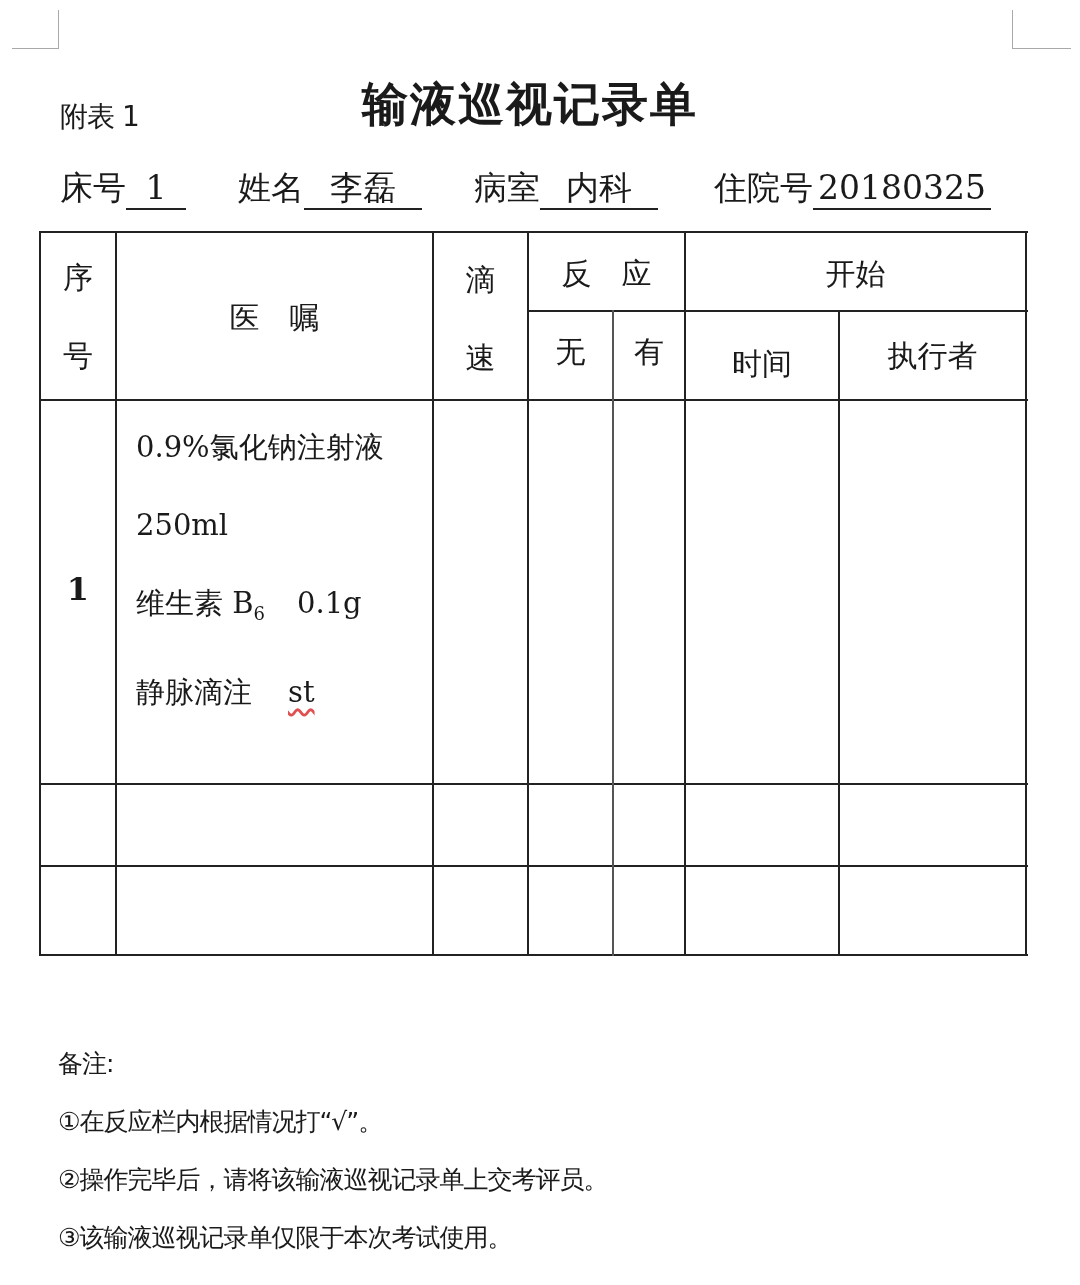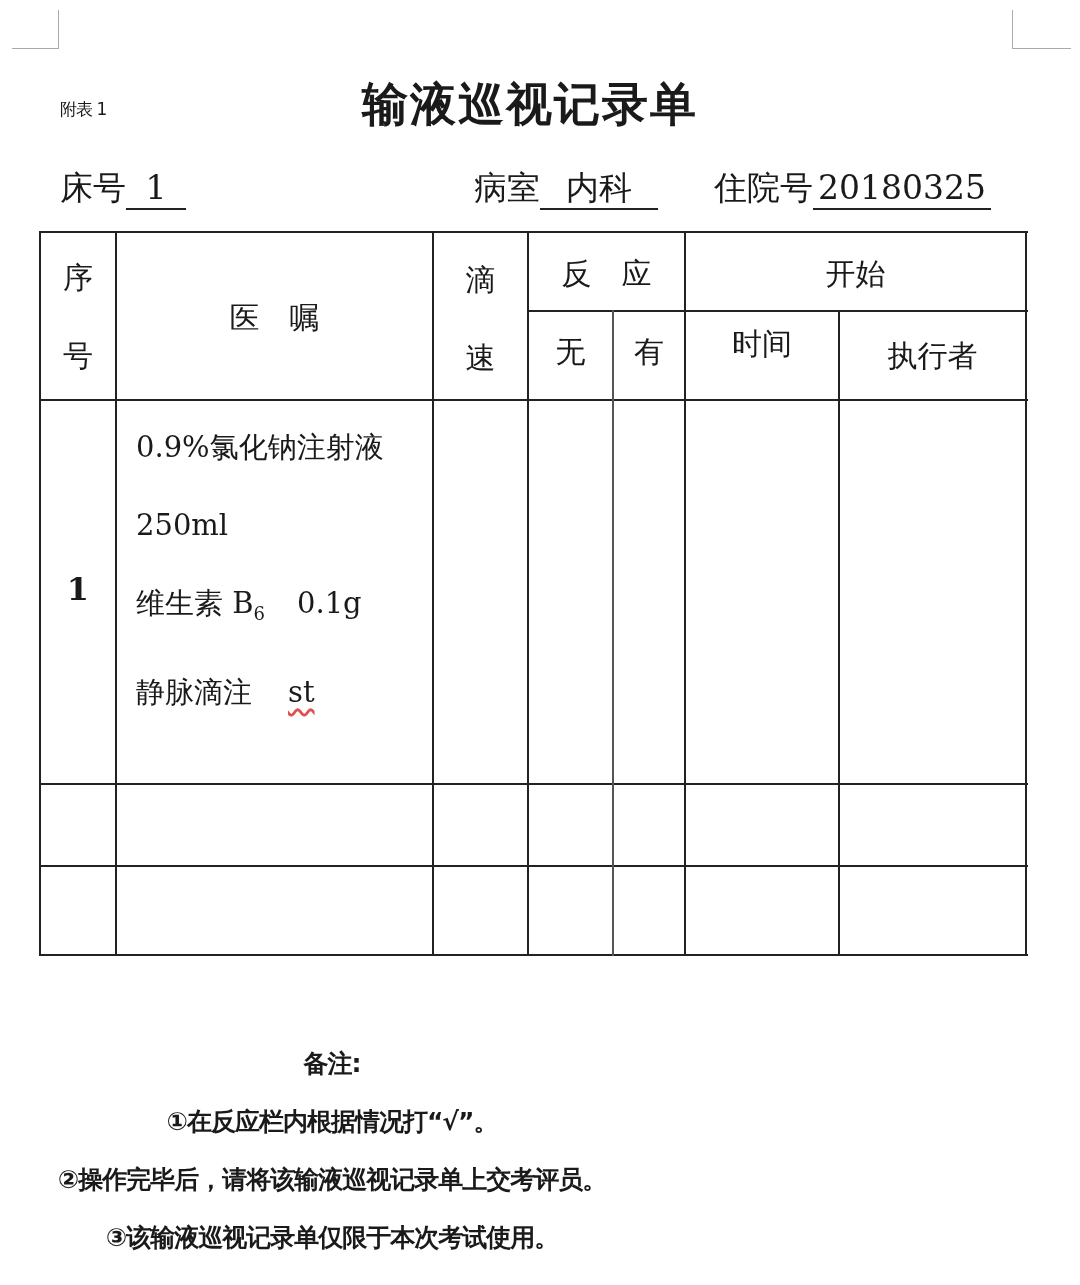--- a/index.html
+++ b/index.html
@@ -3,47 +3,50 @@
 <meta charset="utf-8">
 <style>
   html, body { margin:0; padding:0; }
   body {
     width:1080px; height:1285px; background:#ffffff; position:relative; overflow:hidden;
     font-family:"DejaVu Serif","Liberation Serif",serif; color:#1a1a1a;
   }
   .crop { position:absolute; border-color:#a9a9a9; border-style:solid; }
   .crop-tl { left:12px; top:10px; width:46px; height:38px; border-width:0 1px 1px 0; }
   .crop-tr { left:1012px; top:10px; width:58px; height:38px; border-width:0 0 1px 1px; }
-  .appendix { position:absolute; left:60px; top:98px; font-size:17px; font-family:"DejaVu Sans","Liberation Sans",sans-serif; letter-spacing:-1px; }
+  .appendix { position:absolute; left:60px; top:98px; font-size:28px; font-family:"DejaVu Sans","Liberation Sans",sans-serif; letter-spacing:-1px; }
   .title { position:absolute; left:362px; top:74px; font-size:46px; font-weight:bold; font-family:"DejaVu Serif",serif; letter-spacing:2px; }
   .info { position:absolute; top:166px; left:60px; width:960px; height:50px; font-size:33px; font-family:"DejaVu Sans","Liberation Sans",sans-serif; }
   .info .item { position:absolute; top:0; white-space:nowrap; }
   .info .val { display:inline-block; border-bottom:2px solid #222; text-align:center; font-family:"DejaVu Serif","Liberation Serif",serif; line-height:40px; }
   .grid { position:absolute; left:0; top:0; width:1080px; height:1285px; }
   .hl { position:absolute; height:2px; background:#222; }
   .vl { position:absolute; width:2px; background:#222; }
   .cell-text { position:absolute; font-size:30px; font-family:"DejaVu Sans","Liberation Sans",sans-serif; text-align:center; white-space:nowrap; }
   .order { position:absolute; left:136px; top:408px; font-size:29px; font-family:"DejaVu Serif","Liberation Serif",serif; line-height:78px; }
   .order div { white-space:nowrap; }
   .wavy { text-decoration:underline wavy #e05050; text-underline-offset:6px; }
   .seq { position:absolute; left:40px; width:76px; top:570px; text-align:center; font-size:32px; font-weight:bold; font-family:"DejaVu Serif",serif; }
-  .notes { position:absolute; left:58px; top:1035px; font-size:25px; font-weight:bold; font-family:"DejaVu Sans","Liberation Sans",sans-serif; line-height:58px; letter-spacing:-1px;text-align:center; }
+  .notes { position:absolute; left:58px; top:1035px; font-size:25px; font-weight:normal; font-family:"DejaVu Sans","Liberation Sans",sans-serif; line-height:58px; letter-spacing:-1px; }
 </style>
 </head>
 <body>
 
 <div class="crop crop-tl"></div>
 <div class="crop crop-tr"></div>
 
 <div class="appendix">附表 1</div>
 <div class="title">输液巡视记录单</div>
 
 <div class="info">
   <span class="item" style="left:0;">
     <span>床号</span><span class="val" style="width:60px;">1</span>
+  </span>
+  <span class="item" style="left:178px;">
+    <span>姓名</span><span class="val" style="width:118px;">李磊</span>
   </span>
   <span class="item" style="left:414px;">
     <span>病室</span><span class="val" style="width:118px;">内科</span>
   </span>
   <span class="item" style="left:654px;">
     <span>住院号</span><span class="val" style="width:178px;">20180325</span>
   </span>
 </div>
 
 <div class="grid">
@@ -66,21 +69,21 @@
 
   <div class="cell-text" style="left:40px; width:76px; top:258px;">序</div>
   <div class="cell-text" style="left:40px; width:76px; top:336px;">号</div>
   <div class="cell-text" style="left:116px; width:317px; top:298px;">医　嘱</div>
   <div class="cell-text" style="left:433px; width:95px; top:260px;">滴</div>
   <div class="cell-text" style="left:433px; width:95px; top:338px;">速</div>
   <div class="cell-text" style="left:528px; width:157px; top:254px;">反　应</div>
   <div class="cell-text" style="left:528px; width:85px; top:332px;">无</div>
   <div class="cell-text" style="left:613px; width:72px; top:332px;">有</div>
   <div class="cell-text" style="left:685px; width:341px; top:254px;">开始</div>
-  <div class="cell-text" style="left:685px; width:154px; top:324px;">时间</div>
+  <div class="cell-text" style="left:685px; width:154px; top:344px;">时间</div>
   <div class="cell-text" style="left:839px; width:187px; top:336px;">执行者</div>
 
   <div class="seq">1</div>
   <div class="order">
     <div>0.9%氯化钠注射液</div>
     <div>250ml</div>
     <div><span>维生素 B</span><sub style="font-size:18px;">6</sub><span style="margin-left:32px;">0.1g</span></div>
     <div><span>静脉滴注</span><span class="wavy" style="margin-left:36px;">st</span></div>
   </div>
 

